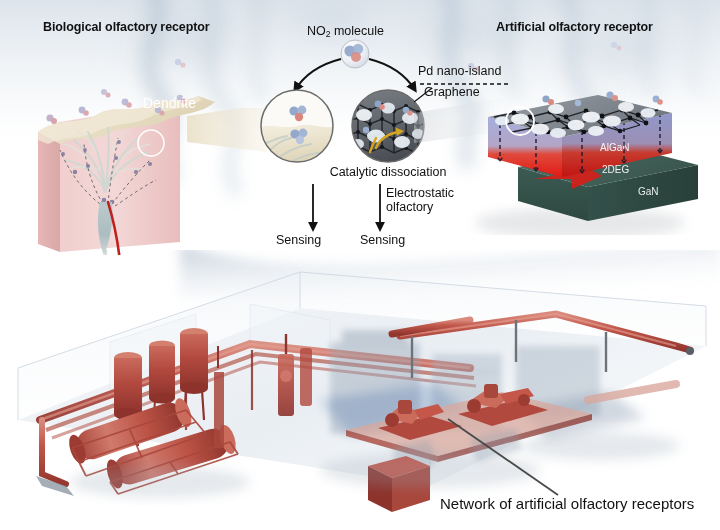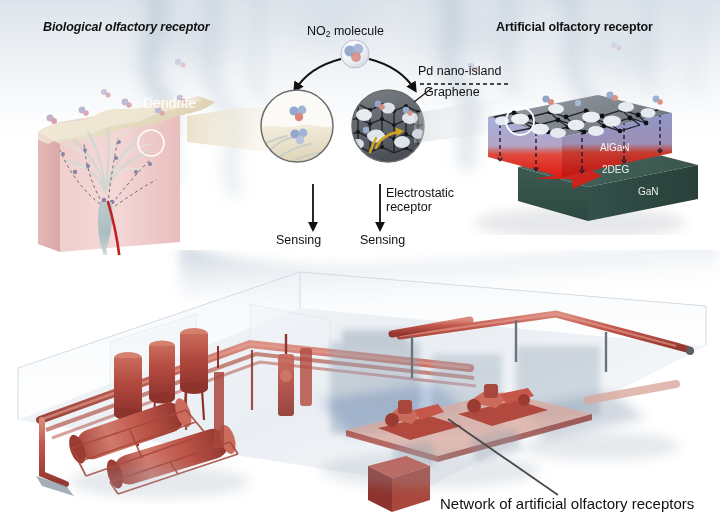--- a/index.html
+++ b/index.html
@@ -314,35 +314,36 @@
       <circle cx="62" cy="27" r="2.6" fill="#dc9189"></circle>
       <circle cx="18" cy="44" r="3.2" fill="#9aaed0"></circle>
 
       <path d="M28 62 C 32 52, 40 48, 50 46" stroke="#d4a520" stroke-width="2.6" fill="none" stroke-linecap="round"></path>
       <path d="M22 66 C 24 60, 26 56, 28 52" stroke="#d4a520" stroke-width="2.4" fill="none" stroke-linecap="round"></path>
       <path d="M56 45 L47.5 41.5 L49 50 Z" fill="#d4a520"></path>
     </g>
     <circle cx="40" cy="40" r="36" fill="none" stroke="#6b6b6b" stroke-width="1.5"></circle>
   </svg>
 
+  <div class="lbl lbl-reg" style="left:312px;top:165px;width:152px;text-align:center;">Catalytic dissociation</div>
 
   <svg class="abs" style="left:208px;top:184px;" width="250" height="70">
     <defs>
       <marker id="arrHead2" viewBox="0 0 10 10" refX="7" refY="5" markerWidth="5.5" markerHeight="5.5" orient="auto-start-reverse">
         <path d="M 0 0 L 10 5 L 0 10 z" fill="#111"></path>
       </marker>
     </defs>
     <line x1="105" y1="0" x2="105" y2="45" stroke="#111" stroke-width="1.8" marker-end="url(#arrHead2)"></line>
     <line x1="172" y1="0" x2="172" y2="45" stroke="#111" stroke-width="1.8" marker-end="url(#arrHead2)"></line>
   </svg>
 
 
   <div class="lbl lbl-reg" style="left:386px;top:186px;width:110px;line-height:14px;">
     <span>Electrostatic</span><br>
-    <span>receptor</span>
+    <span>olfactory</span>
   </div>
 
   <div class="lbl lbl-reg" style="left:276px;top:233px;">Sensing</div>
   <div class="lbl lbl-reg" style="left:360px;top:233px;">Sensing</div>
 
   <svg class="abs" style="left:408px;top:95px;" width="110" height="65">
     <defs>
       <linearGradient id="wedgeR" x1="1" y1="0" x2="0" y2="0">
         <stop offset="0%" stop-color="#dfe3e6" stop-opacity="0.0"></stop>
         <stop offset="100%" stop-color="#c9ced3" stop-opacity="0.75"></stop>
@@ -485,21 +486,21 @@
     </g>
   </svg>
 
   <div class="lbl lbl-reg" style="left:418px;top:64px;">Pd nano-island</div>
   <svg class="abs" style="left:414px;top:80px;" width="110" height="24">
     <line x1="6" y1="4" x2="96" y2="4" stroke="#111" stroke-width="1.4" stroke-dasharray="4 3"></line>
     <line x1="0" y1="22" x2="18" y2="8" stroke="#111" stroke-width="1.2"></line>
   </svg>
   <div class="lbl lbl-reg" style="left:424px;top:85px;">Graphene</div>
 
-  <div class="lbl lbl-bold" style="left:43px;top:20px;font-style:italic;">Biological olfactory receptor</div>
+  <div class="lbl lbl-bold" style="left:43px;top:20px;">Biological olfactory receptor</div>
   <div class="lbl lbl-bold" style="left:496px;top:20px;">Artificial olfactory receptor</div>
 
   <svg class="abs" style="left:0;top:250px;" width="720" height="280">
     <defs>
       <linearGradient id="transFade" x1="0.2" y1="0" x2="0.8" y2="1">
         <stop offset="0%" stop-color="#8fa4bb" stop-opacity="0.55"></stop>
         <stop offset="55%" stop-color="#c2cedb" stop-opacity="0.2"></stop>
         <stop offset="100%" stop-color="#ffffff" stop-opacity="0"></stop>
       </linearGradient>
       <linearGradient id="floorG" x1="0" y1="0" x2="1" y2="0.6">

